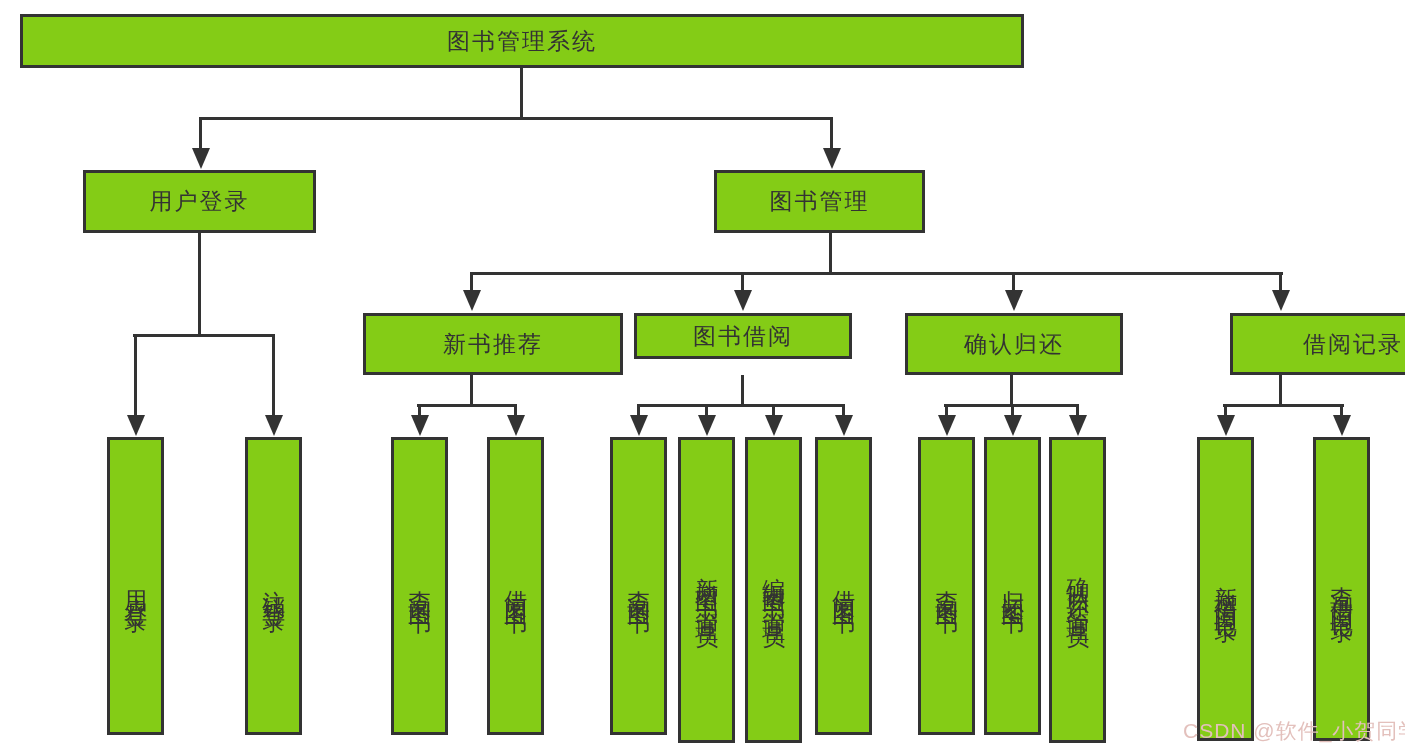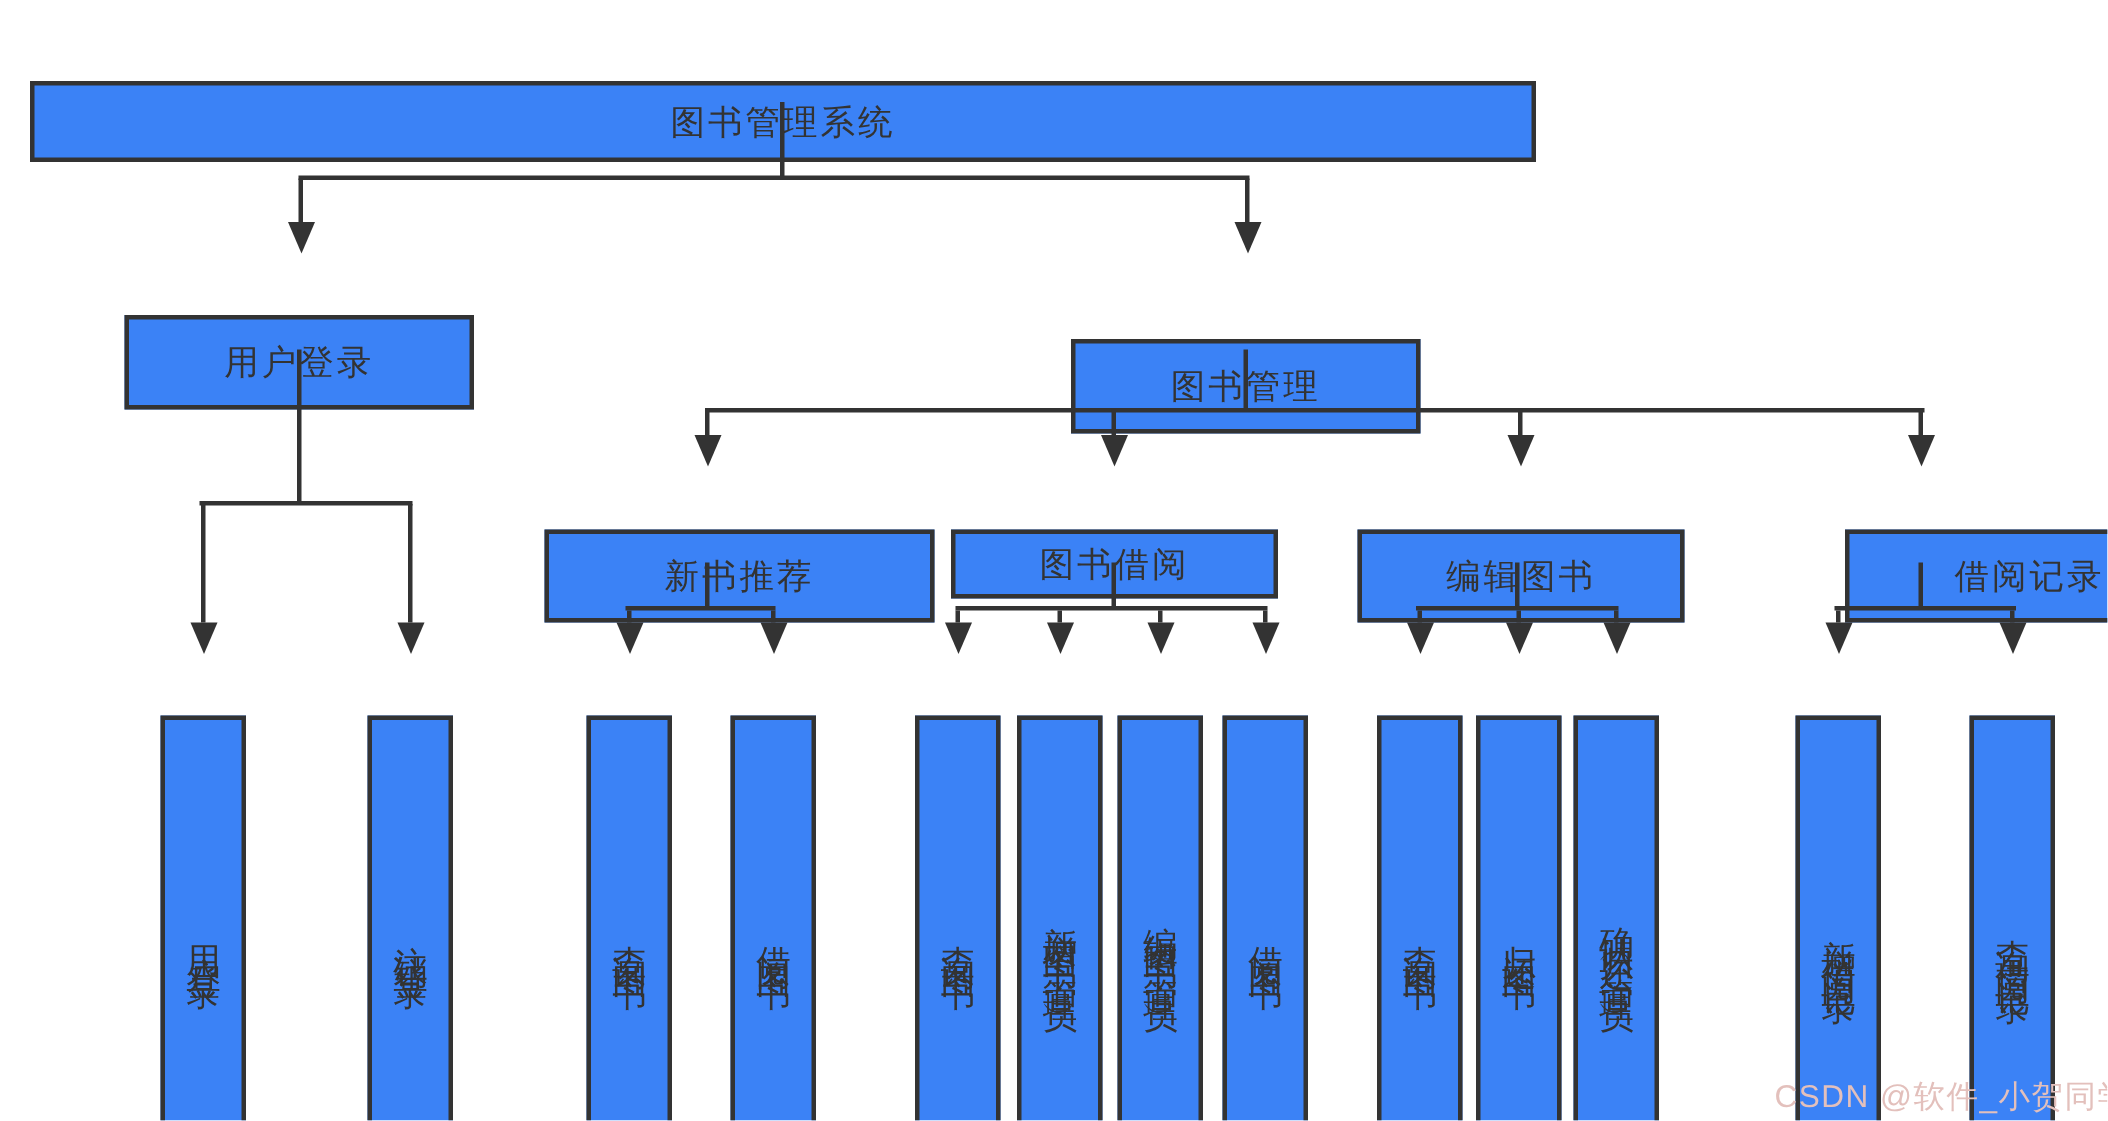--- a/index.html
+++ b/index.html
@@ -3,23 +3,22 @@
 <meta charset="utf-8">
 <style>
   :root { --line:#333333; --text:#333333; --bg:#ffffff; }
   html,body{margin:0;padding:0;background:var(--bg);}
   .canvas{
     position:relative;width:1405px;height:747px;background:var(--bg);
     font-family:"Liberation Sans", sans-serif;color:var(--text);overflow:hidden;
   }
   .box{
     position:absolute;box-sizing:border-box;border:3px solid var(--line);
-    background:#3b82f6;display:flex;align-items:center;justify-content:center;
+    background:#84cc16;display:flex;align-items:center;justify-content:center;
     text-align:right;
-    margin-top:40px;
   }
   .box.h span{font-size:23px;letter-spacing:2px;white-space:nowrap;}
   .box.v span{
     writing-mode:vertical-rl;text-orientation:mixed;
     font-size:23px;letter-spacing:7px;line-height:1.1;
   }
   .hline,.vline{position:absolute;background:var(--line);}
   .hline{height:3px;}
   .vline{width:3px;}
   .arrow{position:absolute;width:3px;background:var(--line);}
@@ -43,21 +42,21 @@
   </div>
 
   <div class="vline" style="left:520px;top:68px;height:51px"></div>
   <div class="hline" style="left:199px;top:117px;width:634px"></div>
   <div class="arrow" style="left:199px;top:119px;height:29px"></div>
   <div class="arrow" style="left:830px;top:119px;height:29px"></div>
 
   <div class="box h" style="left:83px;top:170px;width:233px;height:63px">
     <span>用户登录</span>
   </div>
-  <div class="box h" style="left:714px;top:186px;width:233px;height:63px">
+  <div class="box h" style="left:714px;top:170px;width:211px;height:63px">
     <span>图书管理</span>
   </div>
 
   <div class="vline" style="left:198px;top:233px;height:103px"></div>
   <div class="hline" style="left:133px;top:334px;width:142px"></div>
   <div class="arrow" style="left:134px;top:336px;height:79px"></div>
   <div class="arrow" style="left:272px;top:336px;height:79px"></div>
 
   <div class="vline" style="left:829px;top:233px;height:41px"></div>
   <div class="hline" style="left:470px;top:272px;width:813px"></div>
@@ -66,21 +65,21 @@
   <div class="arrow" style="left:1012px;top:273px;height:17px"></div>
   <div class="arrow" style="left:1279px;top:273px;height:17px"></div>
 
   <div class="box h" style="left:363px;top:313px;width:260px;height:62px">
     <span>新书推荐</span>
   </div>
   <div class="box h" style="left:634px;top:313px;width:218px;height:46px">
     <span>图书借阅</span>
   </div>
   <div class="box h" style="left:905px;top:313px;width:218px;height:62px">
-    <span>编辑图书</span>
+    <span>确认归还</span>
   </div>
   <div class="box h" style="left:1230px;top:313px;width:246px;height:62px">
     <span>借阅记录</span>
   </div>
 
   <div class="vline" style="left:470px;top:375px;height:31px"></div>
   <div class="hline" style="left:417px;top:404px;width:100px"></div>
   <div class="arrow" style="left:418px;top:407px;height:8px"></div>
   <div class="arrow" style="left:514px;top:407px;height:8px"></div>
 

